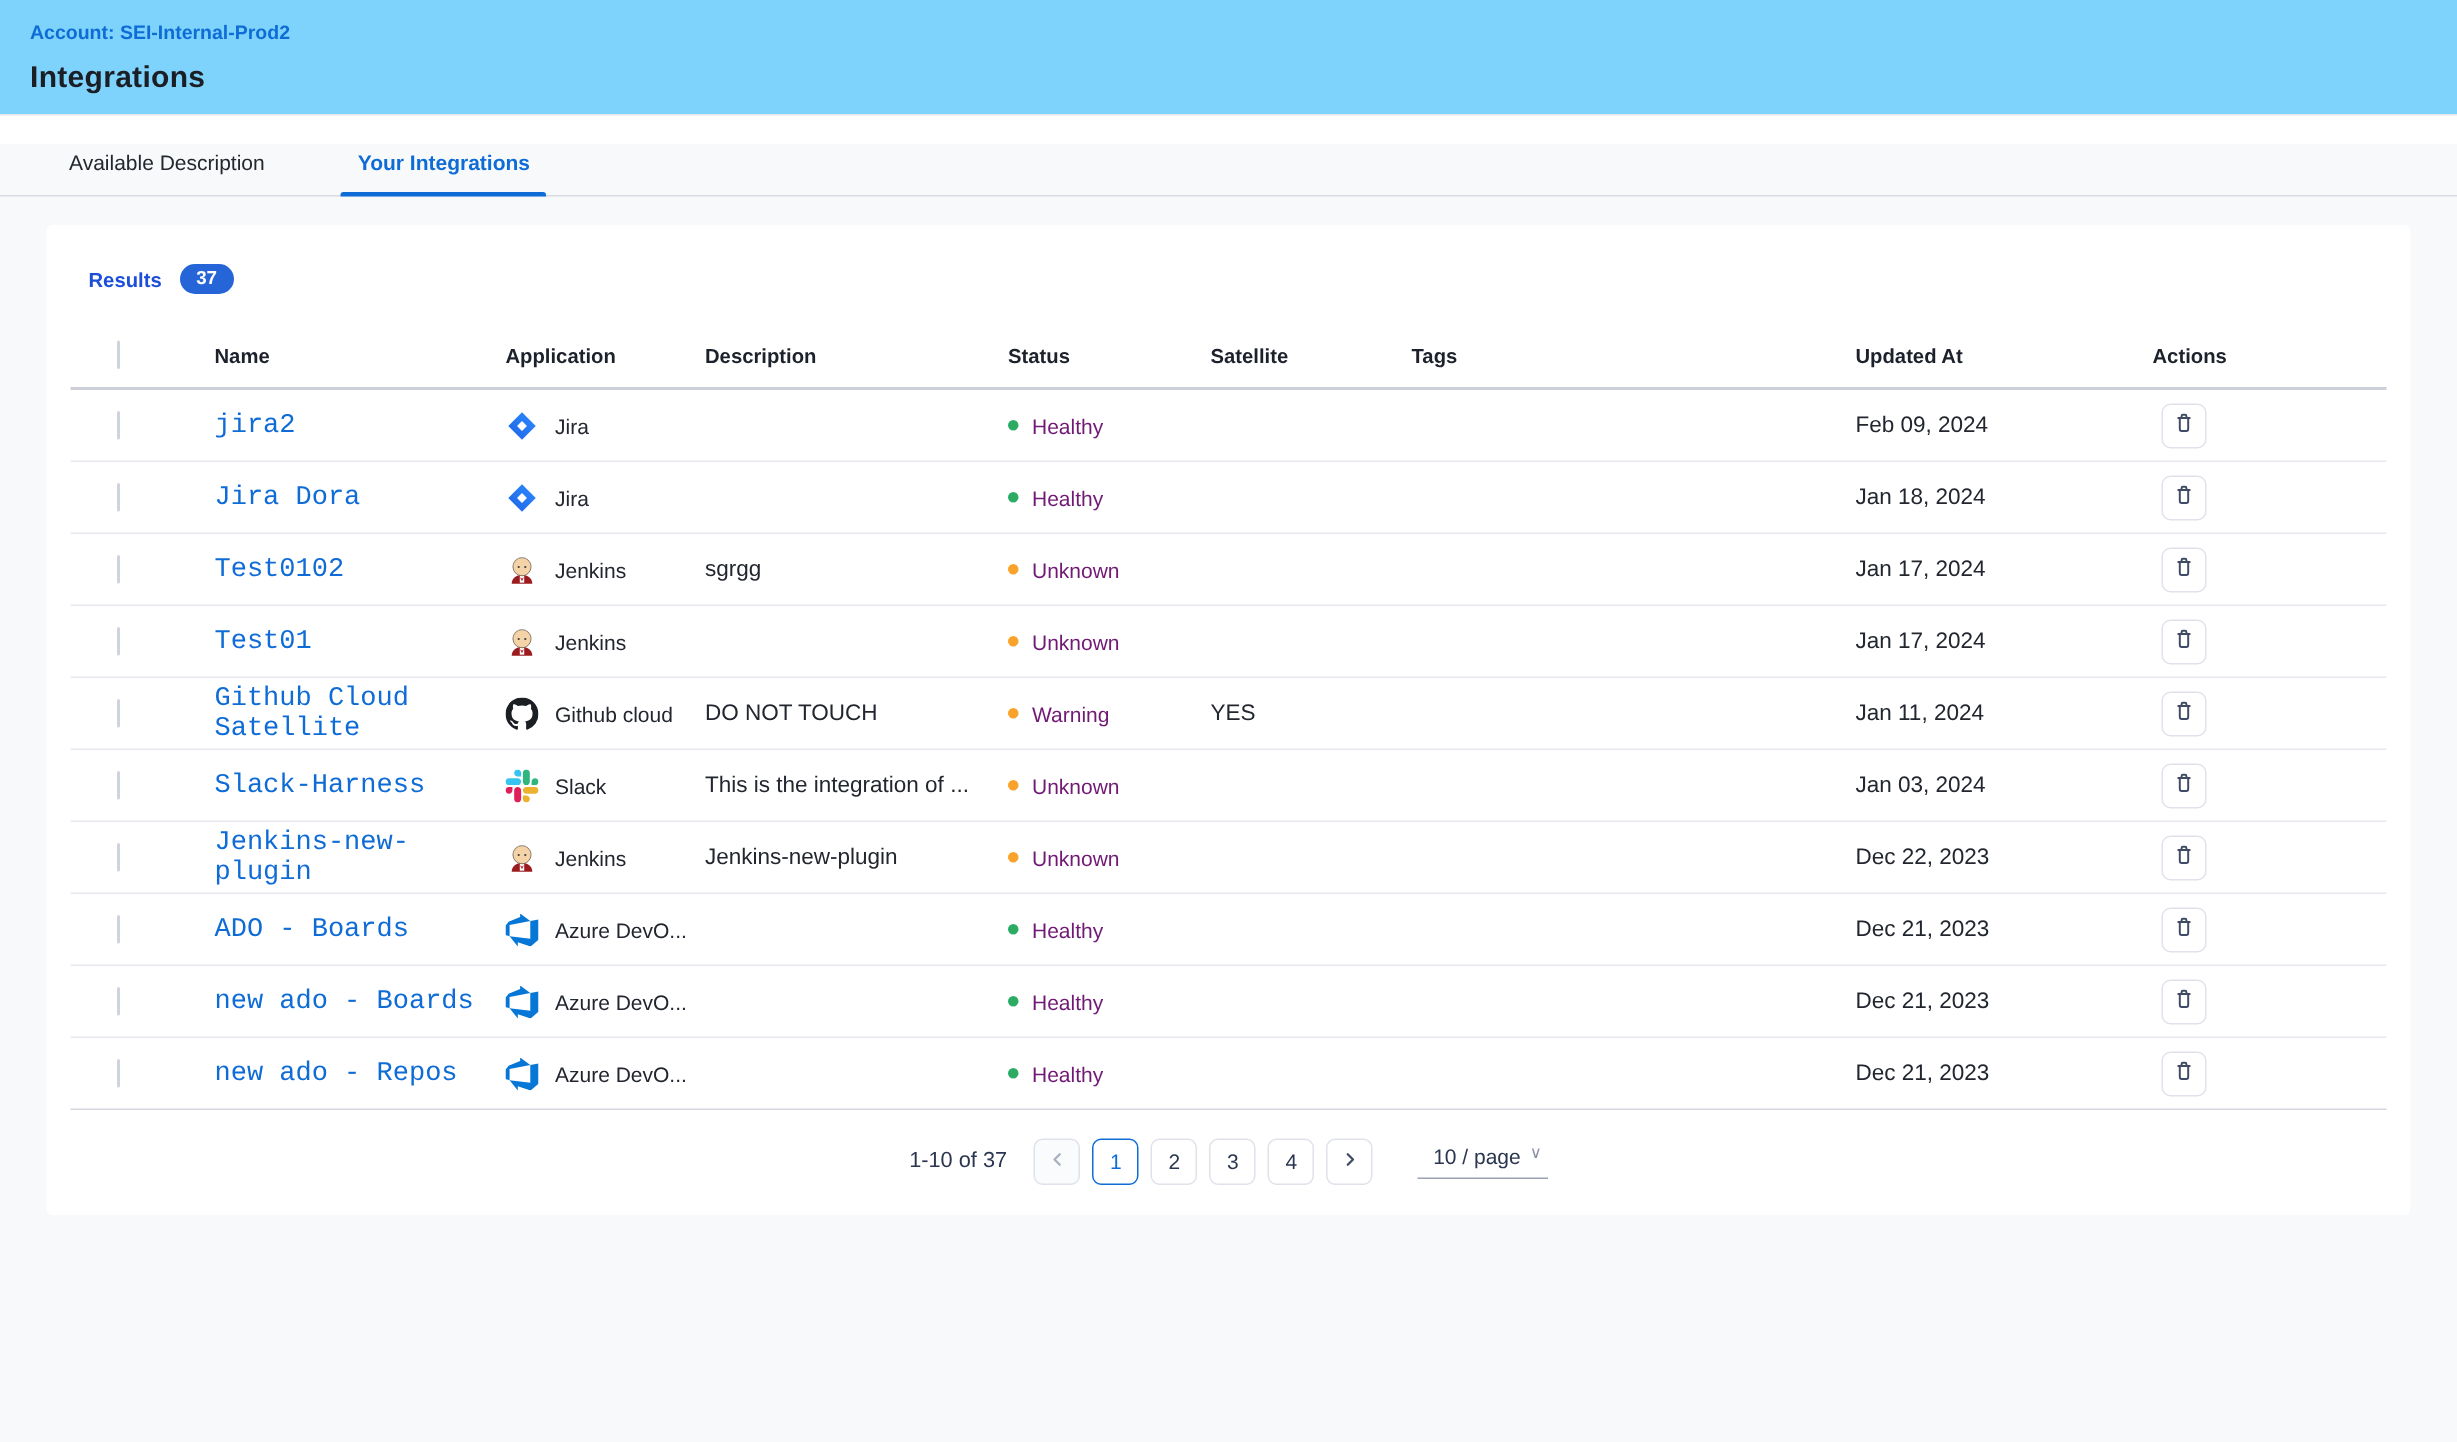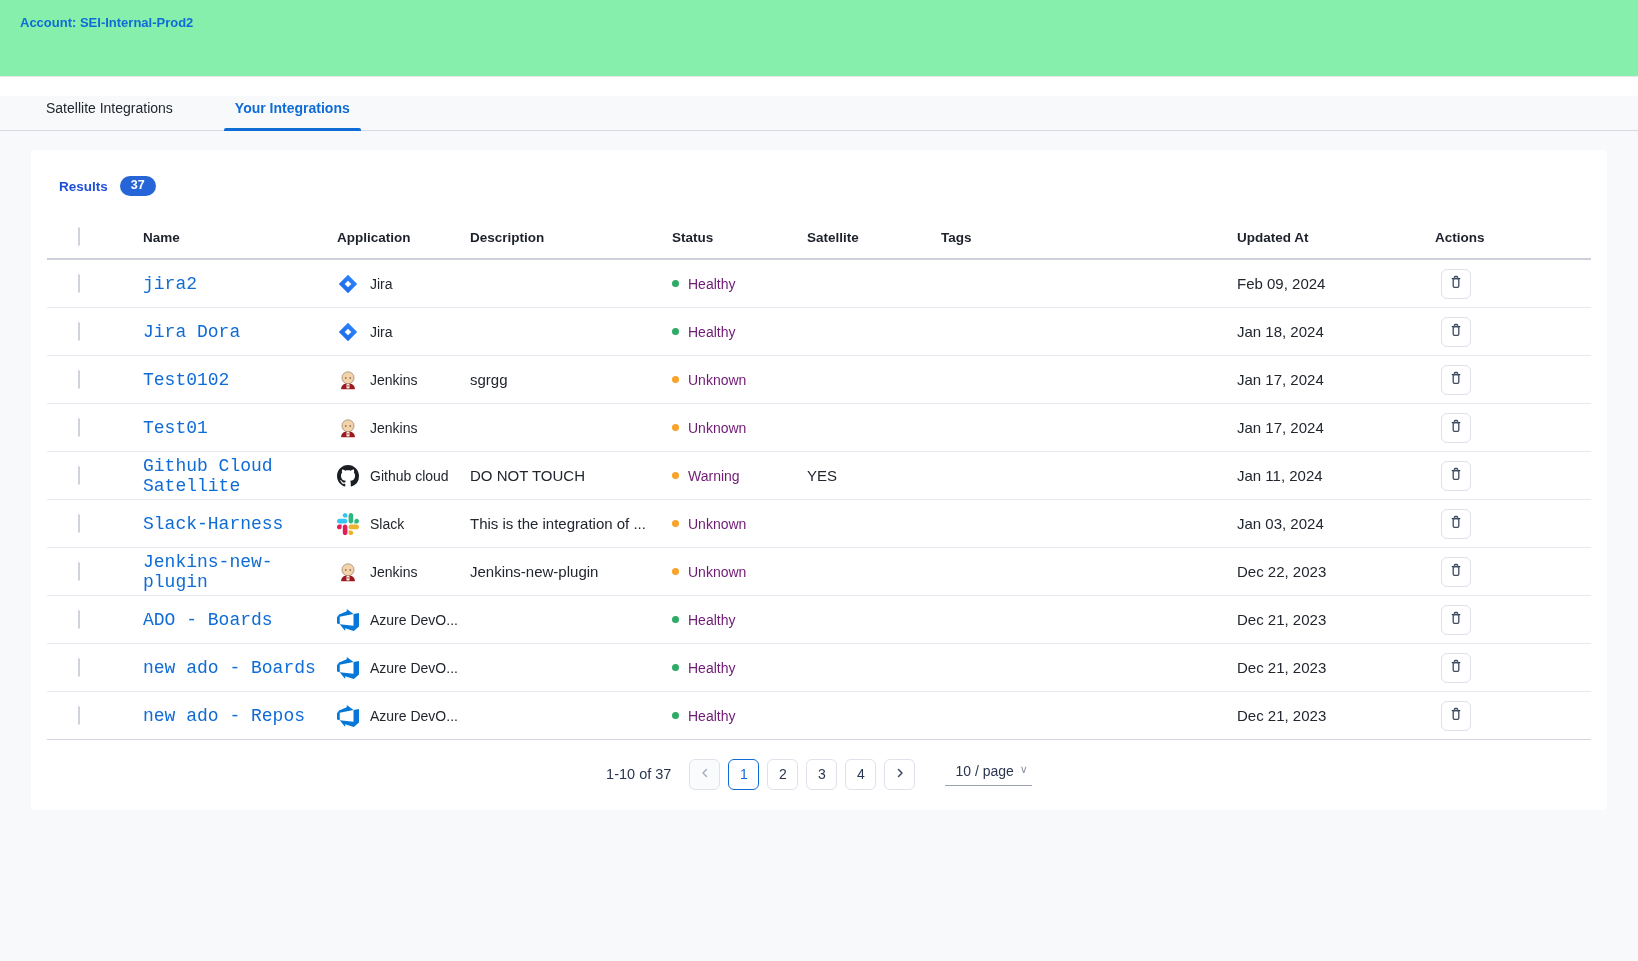--- a/index.html
+++ b/index.html
@@ -4,21 +4,21 @@
 <style>
   * { margin:0; padding:0; box-sizing:border-box; }
   html,body { width:1638px; height:961px; }
   body {
     font-family:"Liberation Sans", sans-serif;
     background:var(--pagebg,#f8f9fb);
     color:var(--text,#22262e);
     overflow:hidden;
   }
   
-  .top-header { background:#86efac; padding:13px 20px 0; height:77px; border-bottom:1px solid #e7e8ec; }
+  .top-header { background:#7dd3fc; padding:13px 20px 0; height:77px; border-bottom:1px solid #e7e8ec; }
   .account-link { color:var(--primary,#0f6cd6); font-size:13px; font-weight:600; text-decoration:none; display:inline-block; cursor:pointer; }
   .page-title { font-size:20px; font-weight:700; color:#1b1e24; margin-top:10px; letter-spacing:.2px; }
   .header-spacer { background:#fff; height:19px; }
   
   .tabstrip { display:flex; gap:62px; padding-left:46px; border-bottom:1px solid #d9dbe4; background:var(--pagebg,#f8f9fb); height:35px; }
   .tab { font-size:14px; color:#23282f; display:flex; align-items:flex-start; padding:4px 0 0; cursor:pointer; position:relative; }
   .tab.active { color:var(--primary,#0f6cd6); font-weight:700; }
   .tab.active::after { content:""; position:absolute; left:-11px; right:-11px; bottom:-1px; height:3px; background:var(--primary,#0f6cd6); border-radius:2px 2px 0 0; }
   
   .card { margin:19px 31px 0; background:#fff; border-radius:4px; height:660px; padding:16px 16px 0; }
@@ -62,25 +62,26 @@
   .pg-btn.active { border-color:var(--primary,#0f6cd6); color:var(--primary,#0f6cd6); }
   .page-size { display:flex; align-items:center; gap:6px; margin-left:22px; border-bottom:1px solid #9aa1b2; padding:0 4px 6px 10px; font-size:14px; color:#2a3550; cursor:pointer; }
   .chev-down { color:#8a93a6; font-size:11px; line-height:1; transform:translateY(-1px); }
   svg.stroke-ic { fill:none; stroke:#3f4a63; stroke-width:1.3; stroke-linecap:round; stroke-linejoin:round; }
 </style>
 </head>
 <body>
 
 <div class="top-header">
   <a class="account-link">Account: SEI-Internal-Prod2</a>
+  <div class="page-title">Integrations</div>
 </div>
 <div class="header-spacer"></div>
 
 <div class="tabstrip">
-  <div class="tab">Satellite Integrations</div>
+  <div class="tab">Available Description</div>
   <div class="tab active">Your Integrations</div>
 </div>
 
 <div class="card">
 
   <div class="results-bar">
     <div class="results-left">
       <span class="results-label">Results</span>
       <span class="results-badge">37</span>
     </div>

